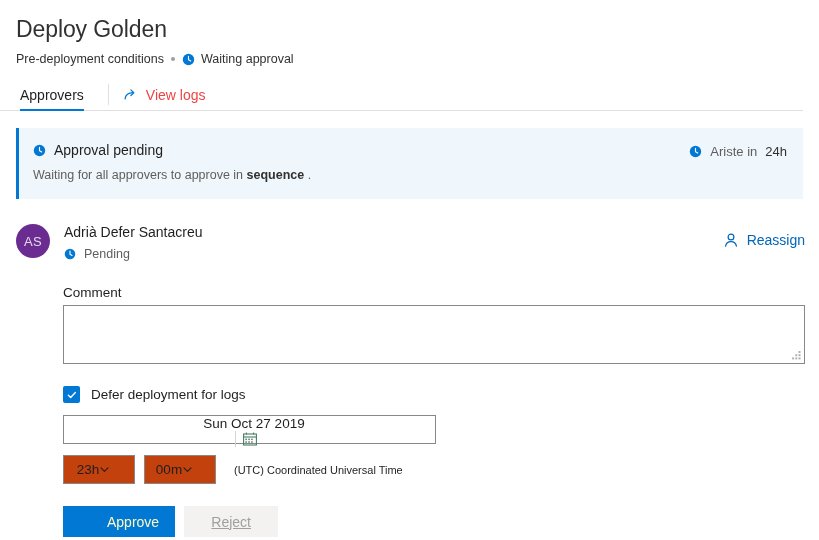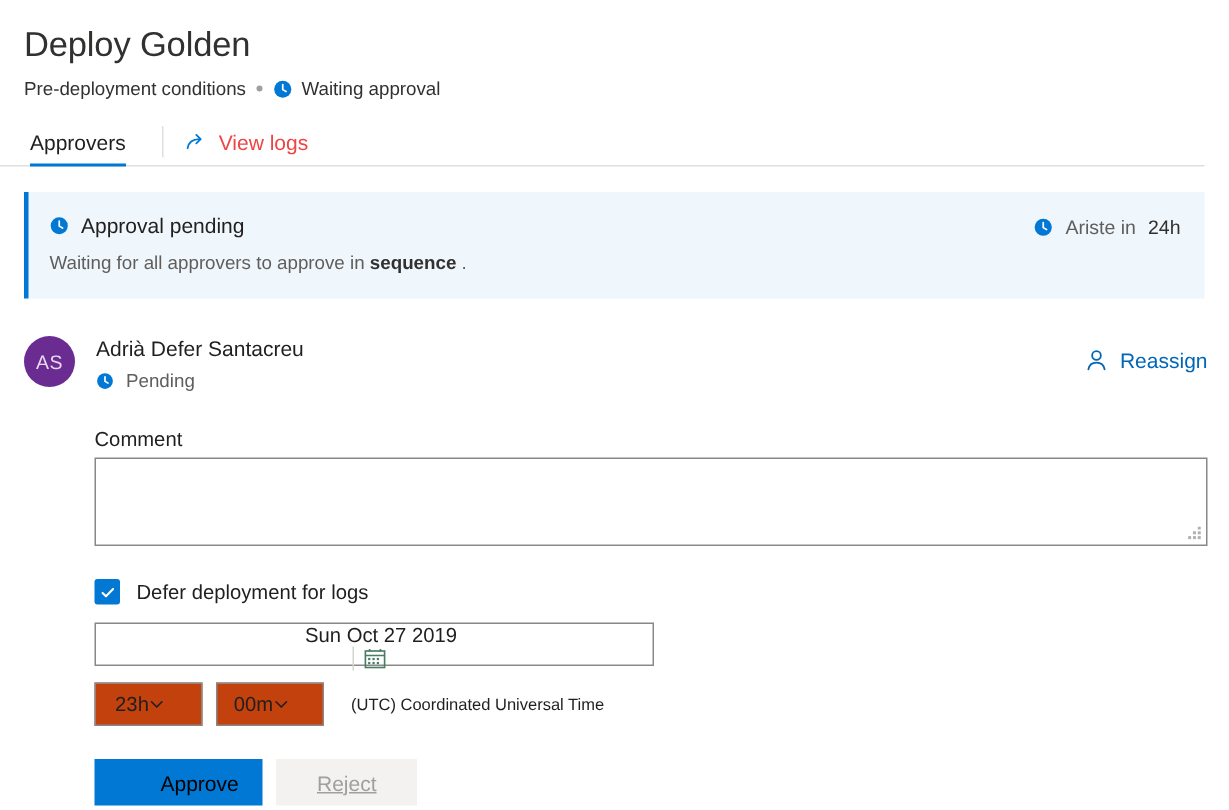--- a/index.html
+++ b/index.html
@@ -311,21 +311,21 @@
   .btn {
     height: 31px;
     min-width: 94px;
     padding: 0 16px;
     border: none;
     font-family: "Liberation Sans", sans-serif;
     font-size: 14px;
     cursor: pointer;
     box-sizing: border-box;
   }
-  .btn-primary { background: #0078d4; color: #000000; padding-left: 44px; }
+  .btn-primary { background: #0078d4; color: #fef9c3; padding-left: 44px; }
   .btn-disabled { background: #f3f2f1; color: #a19f9d; cursor: default; text-decoration: underline; }
 </style>
 </head>
 <body>
 
 <div class="page">
 
   <div class="header">
     <div class="page-title">Deploy Golden</div>
     <div class="subtitle">

